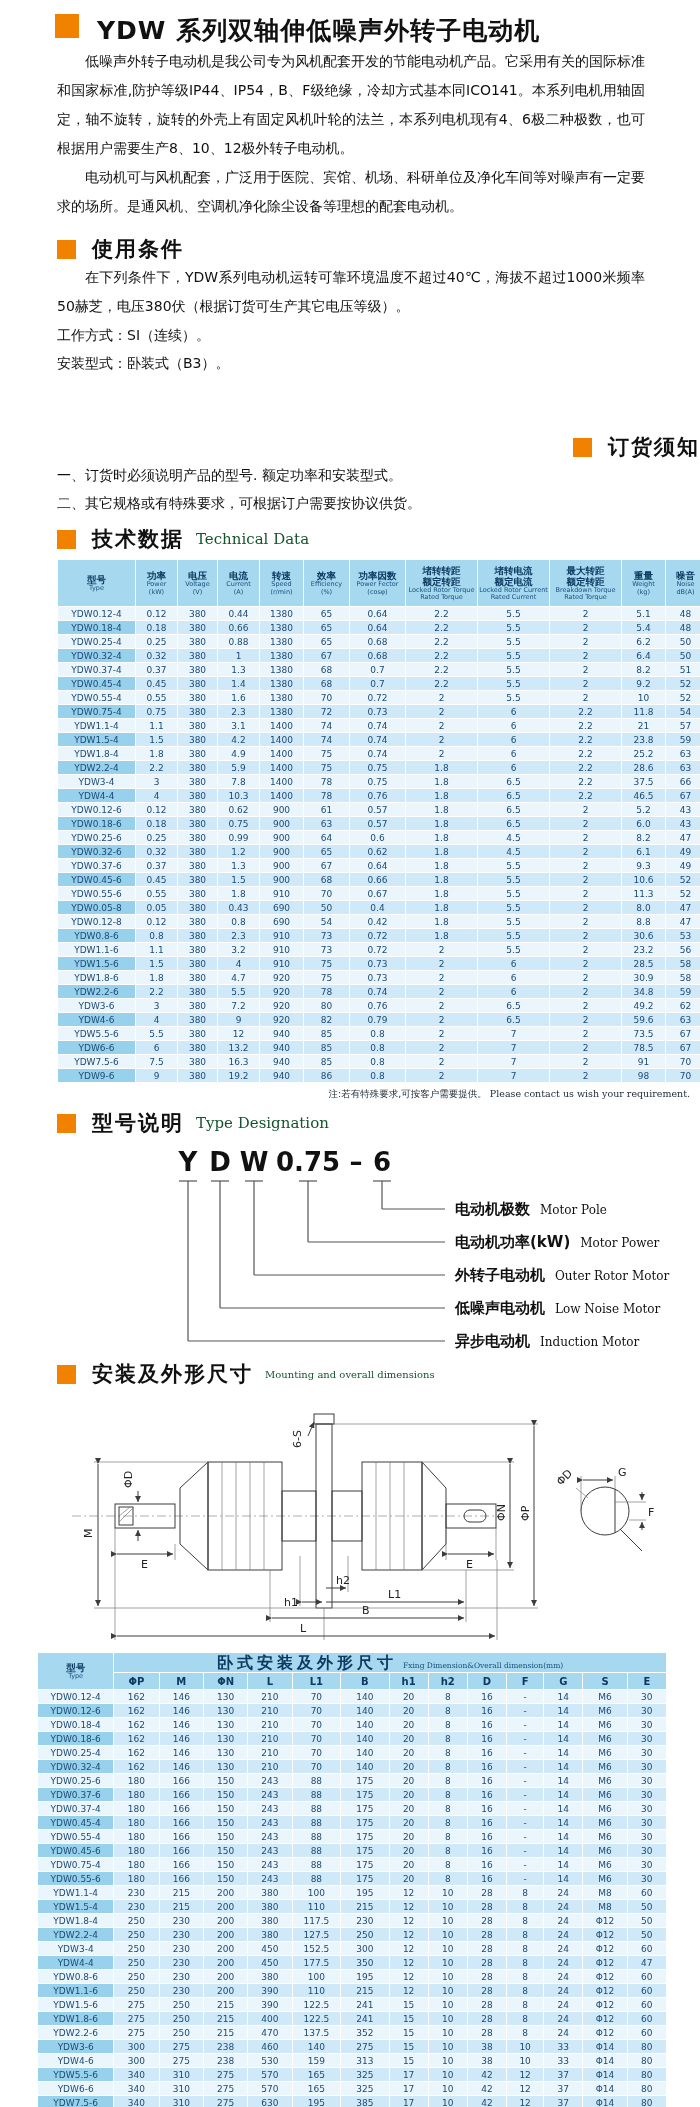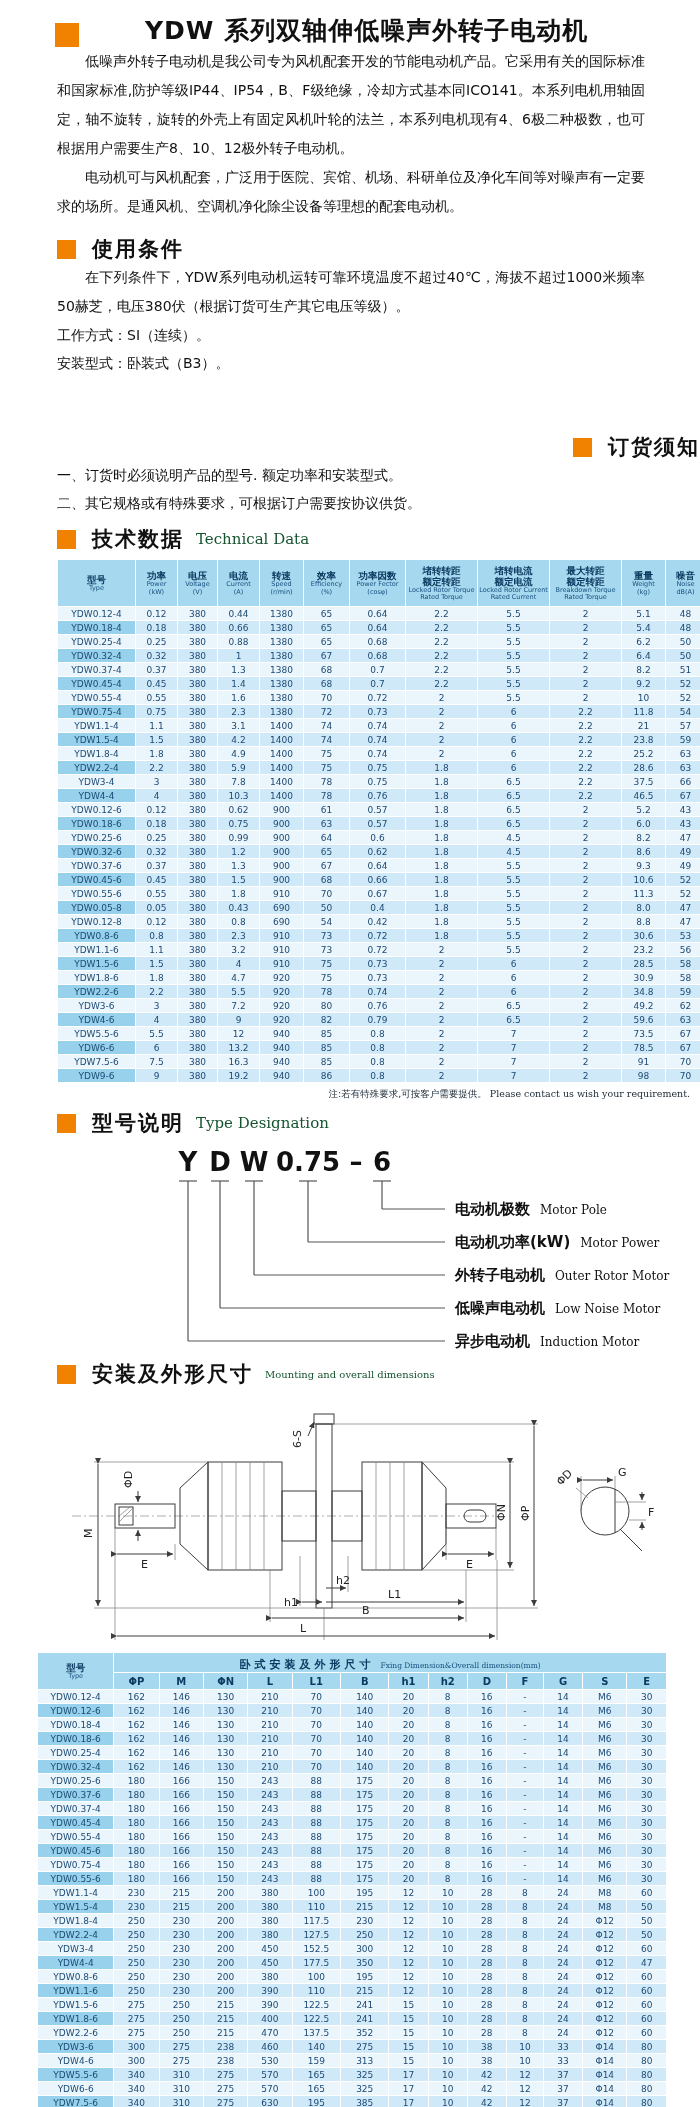--- a/index.html
+++ b/index.html
@@ -1,20 +1,20 @@
 <!DOCTYPE html>
 <html><head>
 <meta charset="utf-8">
 <style>
   html,body{margin:0;padding:0;background:#ffffff;}
   body{width:700px;font-family:"DejaVu Sans","Liberation Sans",sans-serif;color:#111;}
   .page{width:700px;min-height:2107px;background:#fff;box-sizing:border-box;padding-top:12px;position:relative;}
 
   
-  .title-row{display:flex;align-items:flex-end;margin:2px 55px 0 55px;gap:48px;}
+  .title-row{display:flex;align-items:flex-start;margin:2px 55px 0 55px;}
   .sq{background:#f08200;display:inline-block;flex:0 0 auto;}
   .sq.big{width:24px;height:24px;margin-right:18px;}
   .sq.small{width:19px;height:19px;margin-right:16px;}
   h1{font-size:25px;margin:0;font-weight:bold;letter-spacing:1px;}
   .sec-row{display:flex;align-items:center;margin:0 0 0 57px;}
   .sec-row h2{font-size:21px;margin:0;font-weight:bold;letter-spacing:2px;}
   .en-sub{font-family:"DejaVu Serif","Liberation Serif",serif;font-size:15px;margin-left:12px;color:#14532d;}
   .en-sub.small{font-size:10px;text-align:center;}
 
   
@@ -31,21 +31,21 @@
   th .en{font-size:6.5px;line-height:7.5px;color:#17507e;}
   td{font-size:9px;color:#1c4a74;height:13px;}
   tbody tr:nth-child(odd) td{background:#eaf5fc;}
   tbody tr:nth-child(even) td{background:#cfe9f8;}
   td.typecol{background:#a6d8ef;}
   tbody tr:nth-child(even) td.typecol{background:#97d1ec;}
   #table1{width:640px;margin:6px 0 0 57px;}
   #table1 thead tr{height:47px;}
   #table2{width:630px;margin:6px 0 0 37px;}
   #table2 thead tr{height:17px;}
-  .spanhead .cn{font-size:11px;font-weight:bold;letter-spacing:4px;display:inline;}
+  .spanhead .cn{font-size:16px;font-weight:bold;letter-spacing:4px;display:inline;}
   .spanhead .en{font-size:7.5px;display:inline;margin-left:6px;font-family:"DejaVu Serif","Liberation Serif",serif;}
   #table2 th.colname{font-size:10px;font-weight:bold;color:#0d3a60;}
 
   .note{font-size:9.5px;color:#22303c;text-align:right;margin:5px 10px 0 0;padding-left:40px;}
   .note .en{font-family:"DejaVu Serif","Liberation Serif",serif;}
 
   
   #type-diagram{display:block;margin:10px 0 0 60px;}
   #type-diagram .code{font-size:26px;font-weight:bold;fill:#111;}
   #type-diagram .dline{stroke:#555;stroke-width:1.2;}
@@ -417,21 +417,21 @@
           <td class="typecol">YDW0.32-6</td>
           <td>0.32</td>
           <td>380</td>
           <td>1.2</td>
           <td>900</td>
           <td>65</td>
           <td>0.62</td>
           <td>1.8</td>
           <td>4.5</td>
           <td>2</td>
-          <td>8.6</td>
+          <td>6.1</td>
           <td>49</td>
         </tr>
         <tr>
           <td class="typecol">YDW0.37-6</td>
           <td>0.37</td>
           <td>380</td>
           <td>1.3</td>
           <td>900</td>
           <td>67</td>
           <td>0.64</td>

